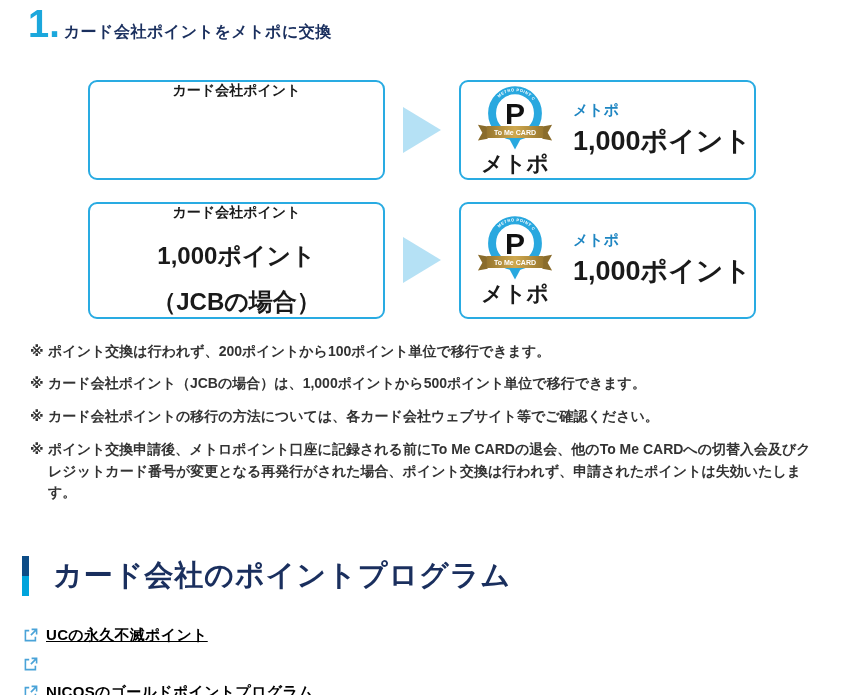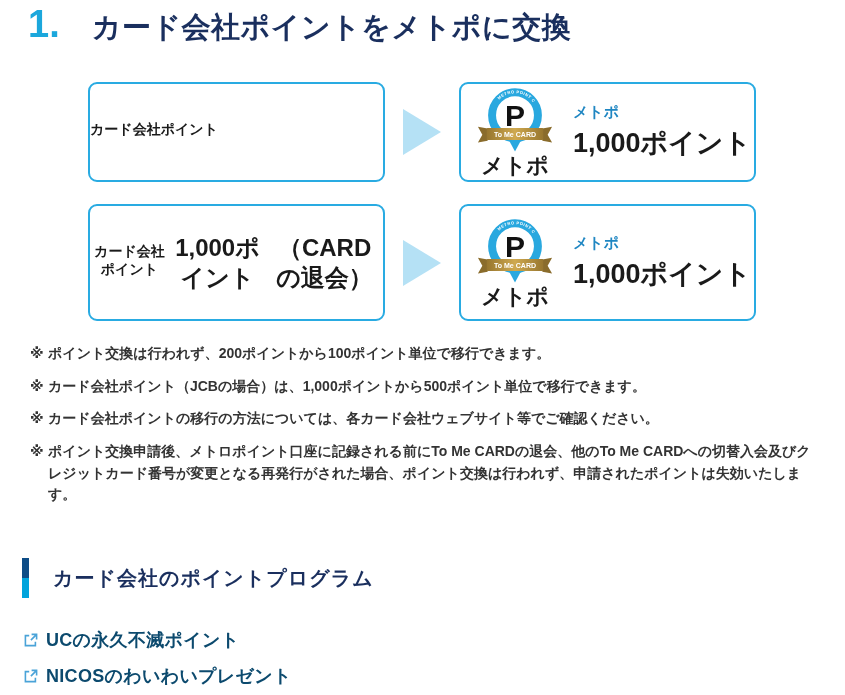--- a/index.html
+++ b/index.html
@@ -5,28 +5,28 @@
   * { margin:0; padding:0; box-sizing:border-box; }
   html,body { background:#ffffff; }
   body {
     width:845px; height:695px; overflow:hidden; position:relative;
     font-family:"Liberation Sans","DejaVu Sans",sans-serif;
     color:#333333;
   }
   
   .page-heading { display:flex; align-items:baseline; margin:4px 0 0 28px; }
   .heading-number { font-size:38px; font-weight:700; color:#1ba7dc; line-height:1.1; }
-  .heading-title  { font-size:29px; font-weight:700; color:#1a2f5e; margin-left:32px; letter-spacing:0.5px; }
+  .heading-title  { font-size:16px; font-weight:700; color:#1a2f5e; margin-left:4px; letter-spacing:0.5px; }
 
   
   .exchange-area { margin:34px 0 0 88px; width:668px; }
   .exchange-row { display:flex; align-items:center; margin-bottom:22px; }
   .ex-box {
     width:297px; border:2px solid #29abe2; border-radius:9px; background:#fff;
-    display:flex; justify-content:space-between; align-items:center;
+    display:flex; flex-direction:column; justify-content:space-between; align-items:center;
     text-align:center;
   }
   .row-h100 .ex-box { height:100px; }
   .row-h117 .ex-box { height:117px; }
   .from-label { font-size:14px; font-weight:700; color:#1a1a1a; margin-bottom:4px; }
   .from-value, .from-note { font-size:24px; font-weight:700; color:#1a1a1a; line-height:1.25; }
   .arrow-gap { width:74px; display:flex; justify-content:center; }
   .arrow-triangle {
     width:0; height:0;
     border-left:38px solid #b5e1f5;
@@ -44,29 +44,29 @@
   .note-item { display:flex; margin-bottom:11px; font-size:14px; line-height:1.55; color:#333; font-weight:700; }
   .note-marker { width:18px; flex:0 0 auto; }
   .note-text { flex:1; }
 
   
   .section-header { display:flex; align-items:center; margin:52px 0 0 22px; }
   .section-bar {
     width:7px; height:40px; flex:0 0 auto;
     background:linear-gradient(to bottom,#0d4c86 0%,#0d4c86 50%,#00a4dc 50%,#00a4dc 100%);
   }
-  .section-title { font-size:20px; font-weight:700; color:#1a2f5e; margin-left:24px; letter-spacing:1px; }
+  .section-title { font-size:29px; font-weight:700; color:#1a2f5e; margin-left:24px; letter-spacing:1px; }
 
   
   .link-list { margin:30px 0 0 24px; }
   .ext-link {
     display:flex; align-items:center; margin-bottom:12px; text-decoration:none; cursor:pointer;
   }
   .ext-link-icon { width:14px; height:14px; flex:0 0 auto; margin-right:8px; }
-  .ext-link-label { font-size:18px; font-weight:700; color:#0c4a6e; letter-spacing:0.3px; }
+  .ext-link-label { font-size:15px; font-weight:700; color:#000000; letter-spacing:0.3px;text-decoration:underline; }
 </style>
 </head>
 <body>
 
 <div class="page-heading">
   <span class="heading-number">1.</span>
   <h1 class="heading-title">カード会社ポイントをメトポに交換</h1>
 </div>
 
 <div class="exchange-area">
@@ -102,21 +102,21 @@
         <div class="to-label">メトポ</div>
         <div class="to-value">1,000ポイント</div>
       </div>
     </div>
   </div>
 
   <div class="exchange-row row-h117">
     <div class="ex-box">
       <div class="from-label">カード会社ポイント</div>
       <div class="from-value">1,000ポイント</div>
-      <div class="from-note">（CARDの退会）</div>
+      <div class="from-note">（JCBの場合）</div>
     </div>
     <div class="arrow-gap">
       <div class="arrow-triangle"></div>
     </div>
     <div class="ex-box to-box">
       <svg class="badge-svg" viewBox="0 0 84 102">
         <defs>
           <linearGradient id="gold2" x1="0" y1="0" x2="1" y2="0">
             <stop offset="0" stop-color="#97762f"></stop>
               <stop offset="0.5" stop-color="#cfa94f"></stop>
@@ -172,21 +172,20 @@
       <path d="M5.2 2.6 H1.4 V12.6 H11.4 V8.8" fill="none" stroke="#4aa3d8" stroke-width="1.6"></path>
       <path d="M7.6 1.4 h5 v5 M12.6 1.4 L6.9 7.1" fill="none" stroke="#4aa3d8" stroke-width="1.6"></path>
     </svg>
     <span class="ext-link-label">UCの永久不滅ポイント</span>
   </a>
   <a class="ext-link">
     <svg class="ext-link-icon" viewBox="0 0 14 14">
       <path d="M5.2 2.6 H1.4 V12.6 H11.4 V8.8" fill="none" stroke="#4aa3d8" stroke-width="1.6"></path>
       <path d="M7.6 1.4 h5 v5 M12.6 1.4 L6.9 7.1" fill="none" stroke="#4aa3d8" stroke-width="1.6"></path>
     </svg>
-    <span class="ext-link-label">NICOSのわいわいプレゼント</span>
   </a>
   <a class="ext-link">
     <svg class="ext-link-icon" viewBox="0 0 14 14">
       <path d="M5.2 2.6 H1.4 V12.6 H11.4 V8.8" fill="none" stroke="#4aa3d8" stroke-width="1.6"></path>
       <path d="M7.6 1.4 h5 v5 M12.6 1.4 L6.9 7.1" fill="none" stroke="#4aa3d8" stroke-width="1.6"></path>
     </svg>
     <span class="ext-link-label">NICOSのゴールドポイントプログラム</span>
   </a>
 
 </div>

